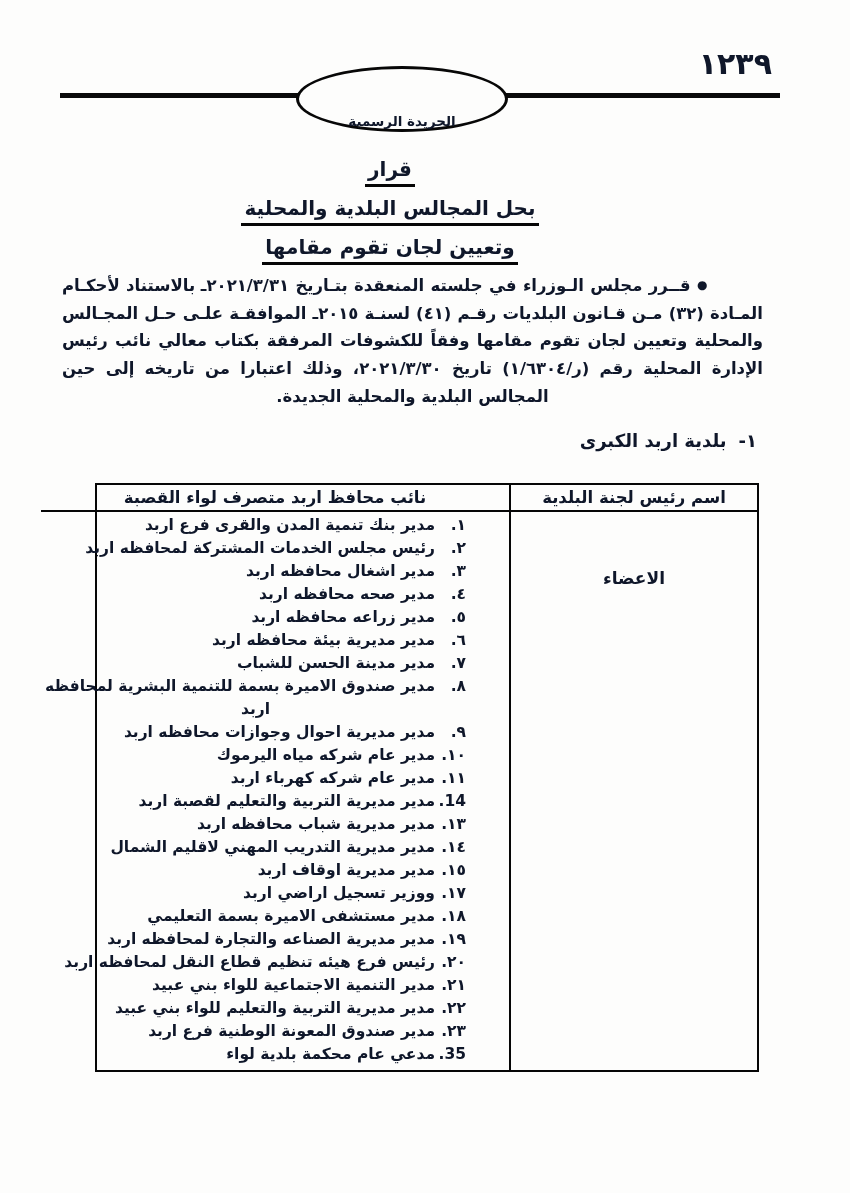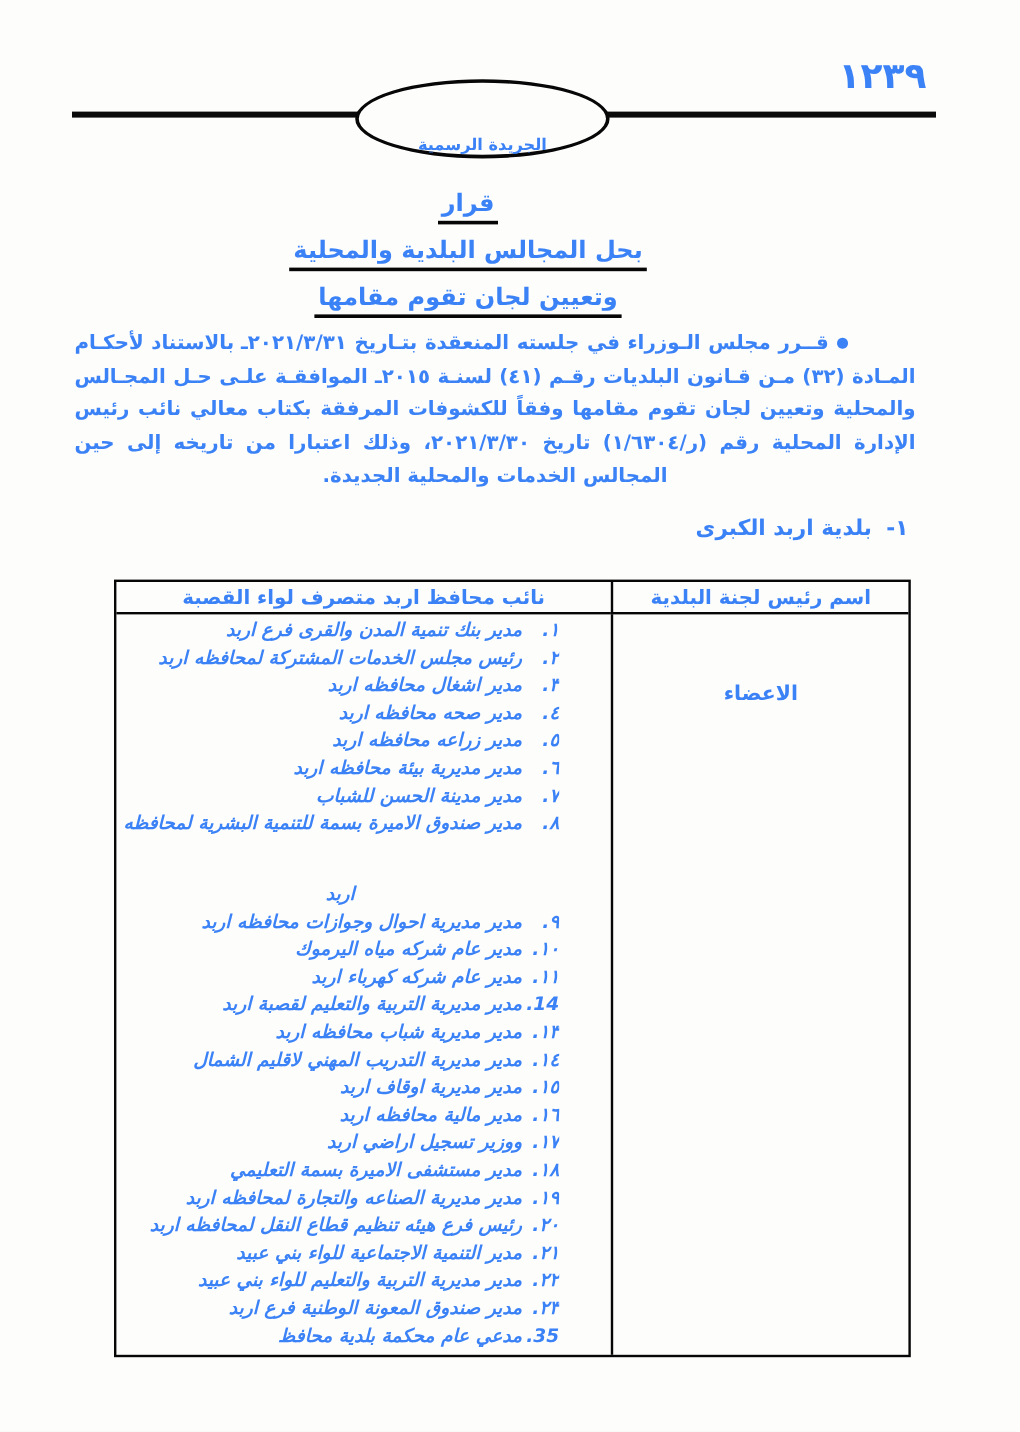--- a/index.html
+++ b/index.html
@@ -6,21 +6,21 @@
   body{
     width:850px;height:1193px;
     background:#e9e9e9;
     font-family:"DejaVu Sans",sans-serif;
     -webkit-font-smoothing:antialiased;
   }
   .page{
     position:relative;
     width:850px;height:1193px;
     background:#fdfdfc;
-    color:#3b82f6;
+    color:#0f172a;
     font-weight:bold;
     direction:rtl;
     overflow:hidden;
   }
   
   .pagenum{
     position:absolute;top:46px;right:78px;
     font-size:30px;letter-spacing:10px;
     white-space:nowrap;
   }
@@ -92,29 +92,29 @@
     padding-top:56px;
     text-align:center;
     font-size:17px;
   }
   .cell.body-list{
     padding:2px 43px 4px 4px;
     font-size:15.5px;
   }
   .member{
     height:23px;line-height:23px;
-    white-space:nowrap;overflow:hidden;font-style:italic;
+    white-space:nowrap;overflow:hidden;
   }
   .member .mno{
     display:inline-block;
     min-width:29px;
     text-align:right;
   }
   .member .mtext{margin-right:2px;}
-  .member.cont{text-align:center;margin-top:36px;}
+  .member.cont{text-align:center;}
 </style>
 </head>
 <body>
 
 <div class="page">
 
   <div class="pagenum">١٢٣٩</div>
 
   <div class="header-rule"></div>
 
@@ -132,21 +132,21 @@
     <div class="title-row">
       <span class="title-line">وتعيين لجان تقوم مقامها</span>
     </div>
   </div>
 
   <div class="decree-par" id="decree-par">
       <div class="pline first"><span class="bullet">●</span> قــرر مجلس الـوزراء في جلسته المنعقدة بتـاريخ ٢٠٢١/٣/٣١ـ بالاستناد لأحكـام الفقـرة (أ) من</div>
       <div class="pline">المـادة (٣٢) مـن قـانون البلديات رقـم (٤١) لسنـة ٢٠١٥ـ الموافقـة علـى حـل المجـالس البلديـة</div>
       <div class="pline">والمحلية وتعيين لجان تقوم مقامها وفقاً للكشوفات المرفقة بكتاب معالي نائب رئيس الوزراء ووزير</div>
       <div class="pline">الإدارة المحلية رقم (ر/١/٦٣٠٤) تاريخ ٢٠٢١/٣/٣٠، وذلك اعتبارا من تاريخه إلى حين انتخاب</div>
-      <div class="pline last">المجالس الخدمات والمحلية الجديدة.</div>
+      <div class="pline last">المجالس البلدية والمحلية الجديدة.</div>
     </div>
 
   <div class="section-heading">
     <span>١-</span><span class="sec-gap"></span><span>بلدية اربد الكبرى</span>
   </div>
 
   <div class="committee-table">
     <div class="cell hdr c1">اسم رئيس لجنة البلدية</div>
     <div class="cell hdr c2">نائب محافظ اربد متصرف لواء القصبة</div>
     <div class="cell body-label c1">
@@ -162,25 +162,24 @@
         <div class="member"><span class="mno">٧.</span><span class="mtext">مدير مدينة الحسن للشباب</span></div>
         <div class="member"><span class="mno">٨.</span><span class="mtext">مدير صندوق الاميرة بسمة للتنمية البشرية لمحافظه</span></div>
         <div class="member cont">اربد</div>
         <div class="member"><span class="mno">٩.</span><span class="mtext">مدير مديرية احوال وجوازات محافظه اربد</span></div>
         <div class="member"><span class="mno">١٠.</span><span class="mtext">مدير عام شركه مياه اليرموك</span></div>
         <div class="member"><span class="mno">١١.</span><span class="mtext">مدير عام شركه كهرباء اربد</span></div>
         <div class="member"><span class="mno">14.</span><span class="mtext">مدير مديرية التربية والتعليم لقصبة اربد</span></div>
         <div class="member"><span class="mno">١٣.</span><span class="mtext">مدير مديرية شباب محافظه اربد</span></div>
         <div class="member"><span class="mno">١٤.</span><span class="mtext">مدير مديرية التدريب المهني لاقليم الشمال</span></div>
         <div class="member"><span class="mno">١٥.</span><span class="mtext">مدير مديرية اوقاف اربد</span></div>
-        <div class="member"><span class="mno">١٦.</span><span class="mtext">مدير مالية محافظه اربد</span></div>
         <div class="member"><span class="mno">١٧.</span><span class="mtext">ووزير تسجيل اراضي اربد</span></div>
         <div class="member"><span class="mno">١٨.</span><span class="mtext">مدير مستشفى الاميرة بسمة التعليمي</span></div>
         <div class="member"><span class="mno">١٩.</span><span class="mtext">مدير مديرية الصناعه والتجارة لمحافظه اربد</span></div>
         <div class="member"><span class="mno">٢٠.</span><span class="mtext">رئيس فرع هيئه تنظيم قطاع النقل لمحافظه اربد</span></div>
         <div class="member"><span class="mno">٢١.</span><span class="mtext">مدير التنمية الاجتماعية للواء بني عبيد</span></div>
         <div class="member"><span class="mno">٢٢.</span><span class="mtext">مدير مديرية التربية والتعليم للواء بني عبيد</span></div>
         <div class="member"><span class="mno">٢٣.</span><span class="mtext">مدير صندوق المعونة الوطنية فرع اربد</span></div>
-        <div class="member"><span class="mno">35.</span><span class="mtext">مدعي عام محكمة بلدية محافظ</span></div>
+        <div class="member"><span class="mno">35.</span><span class="mtext">مدعي عام محكمة بلدية لواء</span></div>
       </div>
   </div>
 
 </div>
 
 </body></html>

